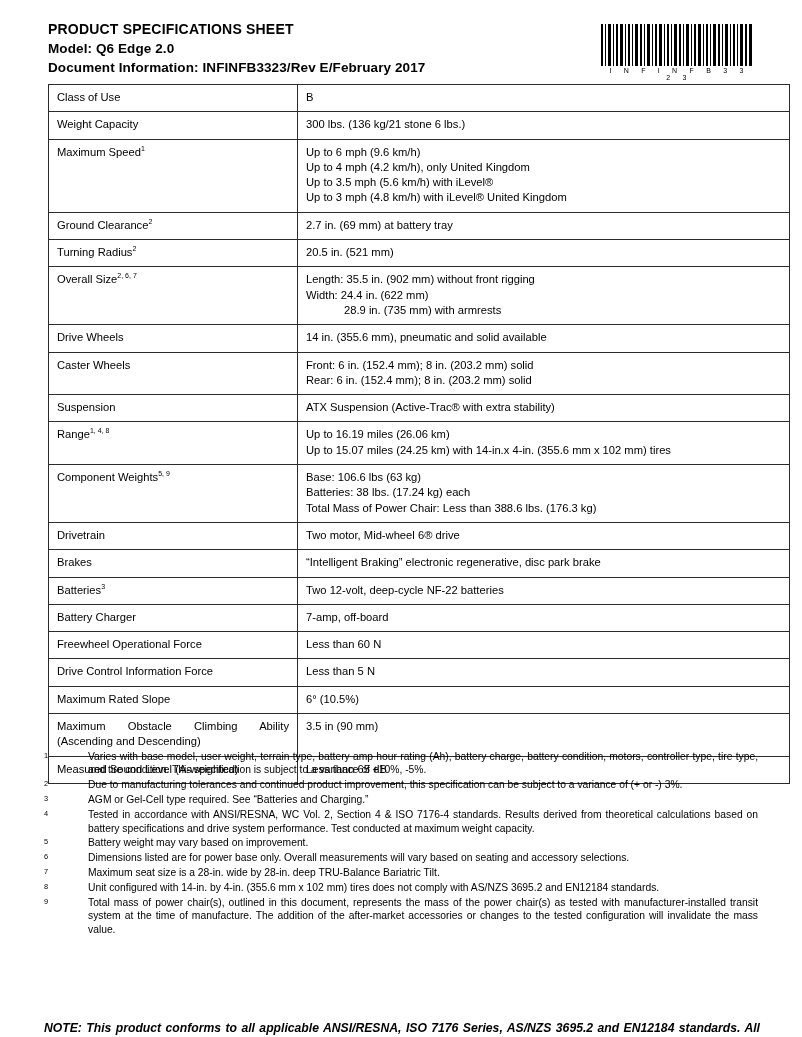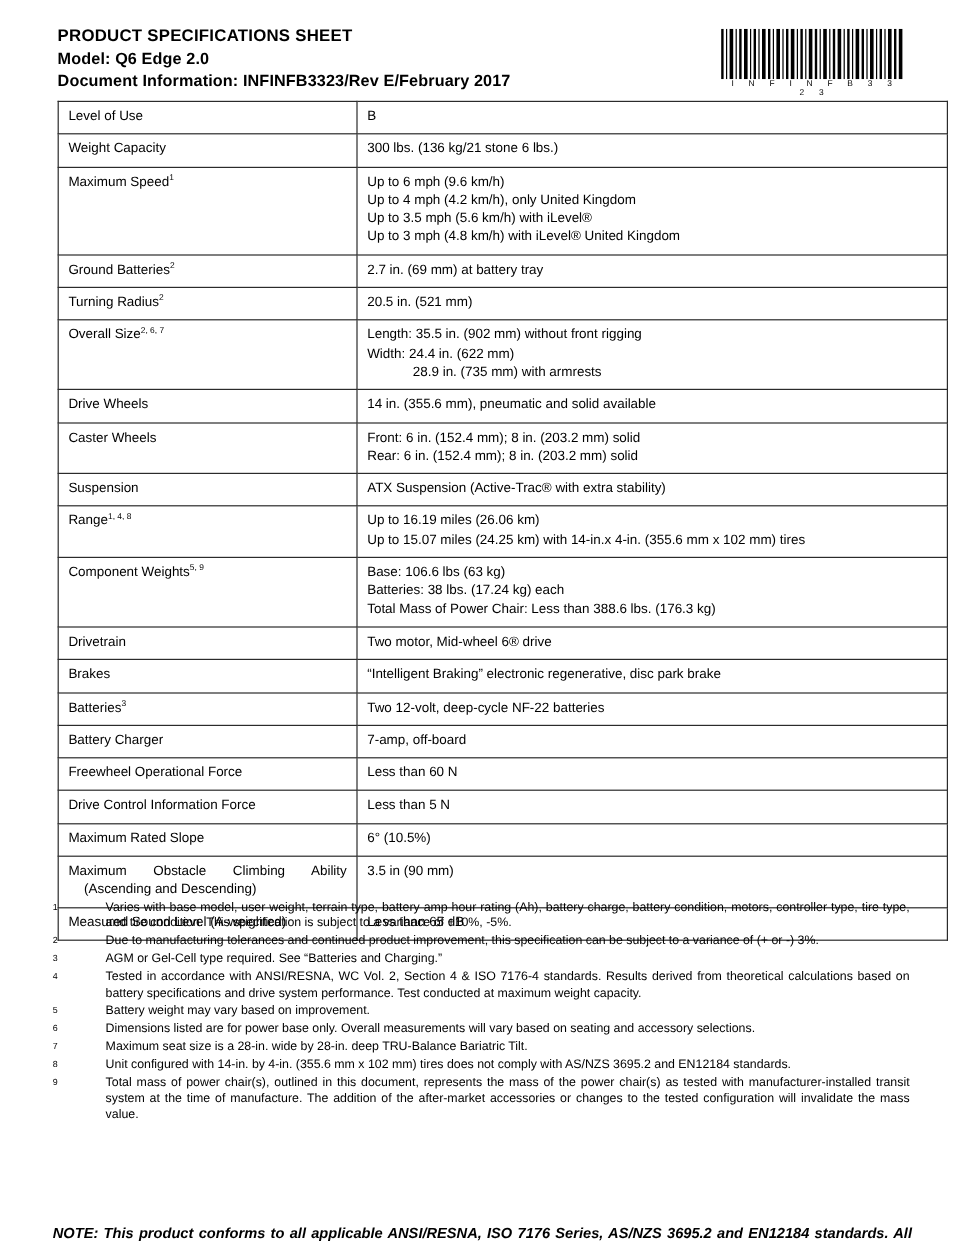--- a/index.html
+++ b/index.html
@@ -93,21 +93,20 @@
     width: 475px;
   }
   td.justify .lbl {
     text-align: justify;
     text-align-last: justify;
     display: block;
   }
   td.justify .lbl.last {
     text-align: left;
     text-align-last: left;
-    margin-left: 13px;
   }
   sup {
     font-size: 7px;
     vertical-align: super;
     line-height: 0;
   }
   .vline {
     display: block;
   }
   .indent-armrest {
@@ -214,42 +213,42 @@
           <rect x="150" y="0" width="3" height="42"></rect>
         </g>
       </svg>
       <div class="barcode-text">I N F I N F B 3 3 2 3</div>
     </div>
   </div>
 
   <table class="spec-table">
     <tbody>
         <tr>
-          <td class="label"><span>Level of Use</span></td>
+          <td class="label"><span>Class of Use</span></td>
           <td class="value">
             <span class="vline">B</span>
           </td>
         </tr>
         <tr>
           <td class="label"><span>Weight Capacity</span></td>
           <td class="value">
             <span class="vline">300 lbs. (136 kg/21 stone 6 lbs.)</span>
           </td>
         </tr>
         <tr>
           <td class="label"><span>Maximum Speed</span><sup>1</sup></td>
           <td class="value">
             <span class="vline">Up to 6 mph (9.6 km/h)</span>
             <span class="vline">Up to 4 mph (4.2 km/h), only United Kingdom</span>
             <span class="vline">Up to 3.5 mph (5.6 km/h) with iLevel®</span>
             <span class="vline">Up to 3 mph (4.8 km/h) with iLevel® United Kingdom</span>
           </td>
         </tr>
         <tr>
-          <td class="label"><span>Ground Batteries</span><sup>2</sup></td>
+          <td class="label"><span>Ground Clearance</span><sup>2</sup></td>
           <td class="value">
             <span class="vline">2.7 in. (69 mm) at battery tray</span>
           </td>
         </tr>
         <tr>
           <td class="label"><span>Turning Radius</span><sup>2</sup></td>
           <td class="value">
             <span class="vline">20.5 in. (521 mm)</span>
           </td>
         </tr>

